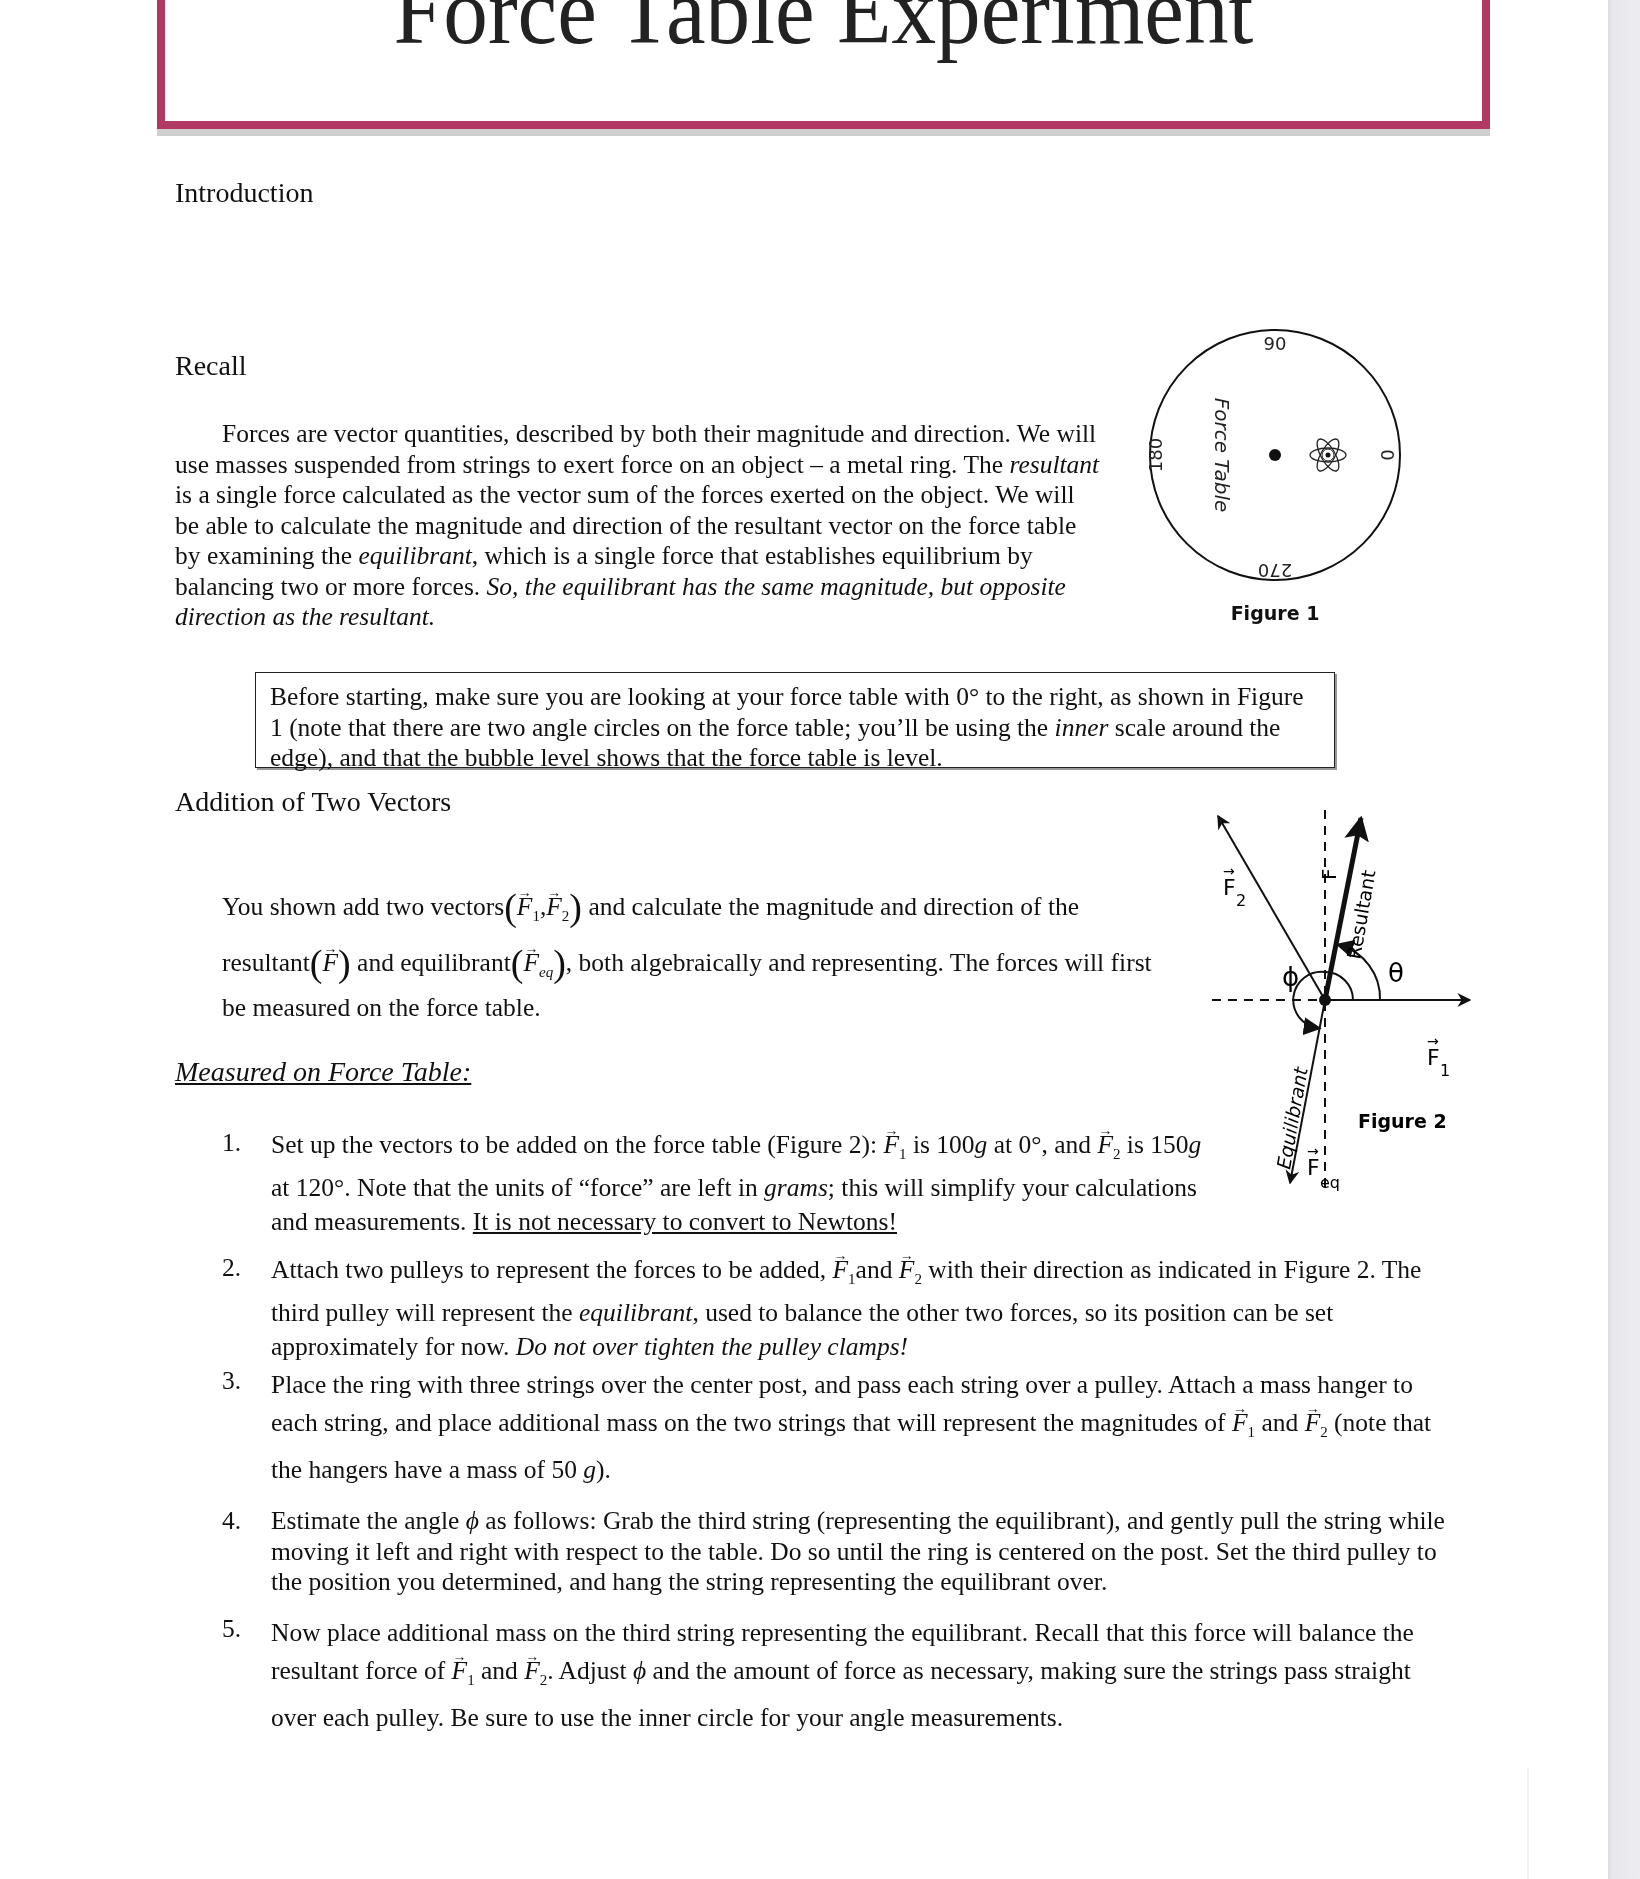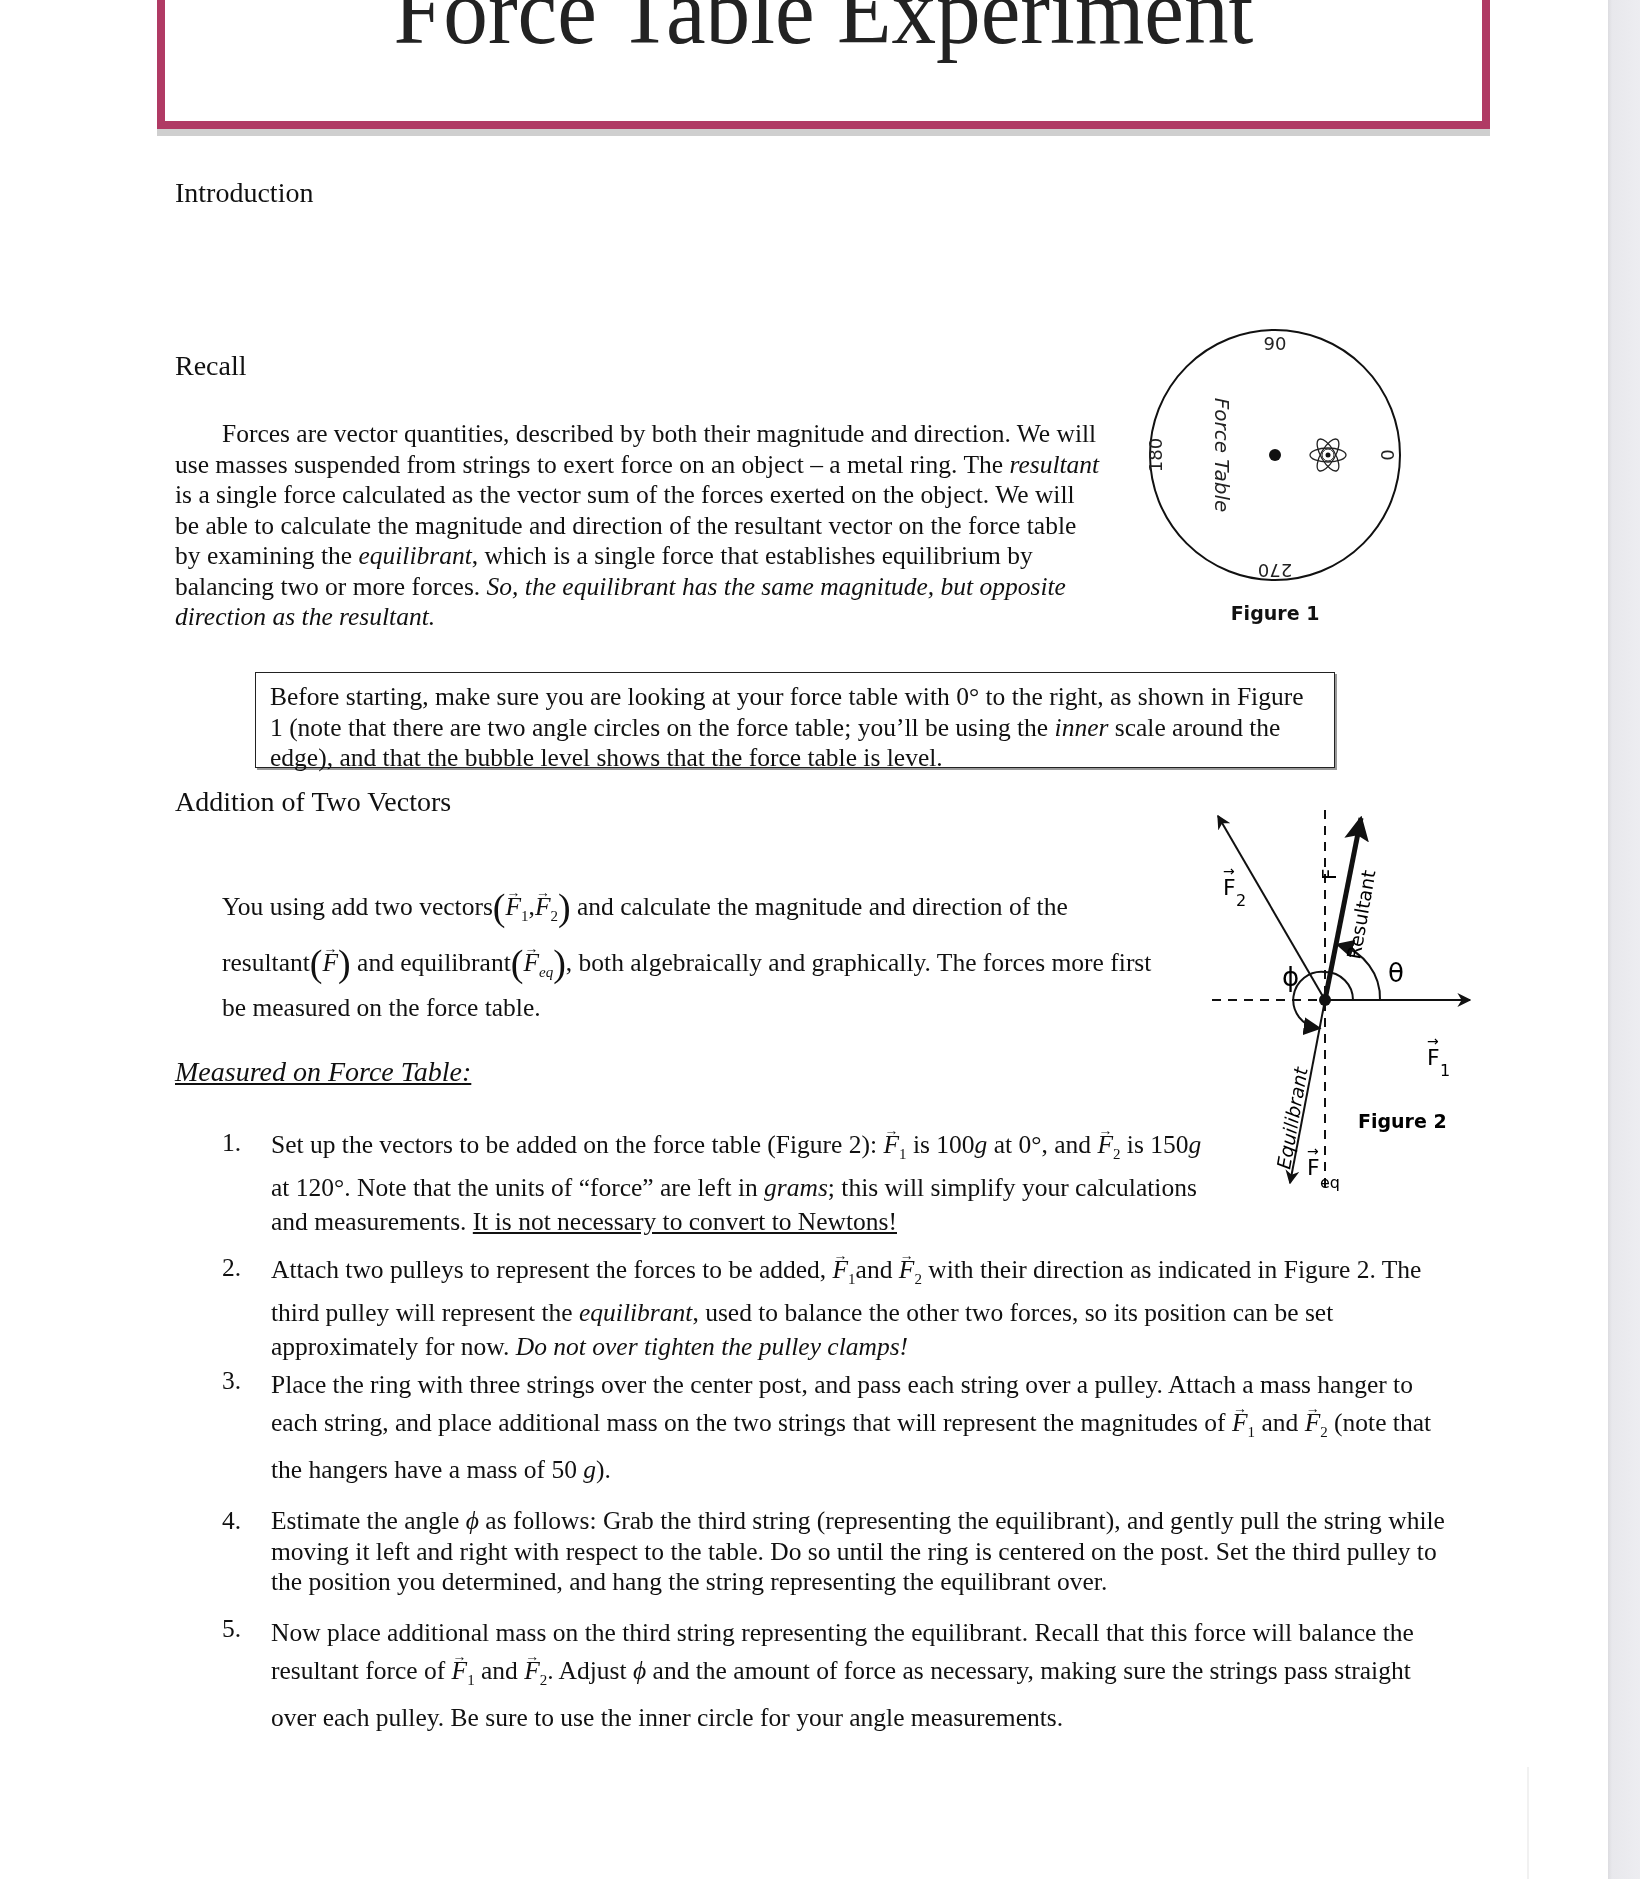--- a/index.html
+++ b/index.html
@@ -82,24 +82,24 @@
       <circle r="2.5" fill="#111"></circle>
     </g>
     <text x="135" y="300" text-anchor="middle" font-size="19" font-weight="bold" fill="#111" font-family="Liberation Sans, sans-serif">Figure 1</text>
   </svg>
 
   <div class="note-box"><span>Before starting, make sure you are looking at your force table with 0° to the right, as shown in Figure 1 (note that there are two angle circles on the force table; you’ll be using the </span><i>inner</i><span> scale around the edge), and that the bubble level shows that the force table is level.</span></div>
 
   <div class="h" style="left:175px; top:785px;">Addition of Two Vectors</div>
 
   <div class="p" style="left:222px; top:892px; white-space:nowrap;">
-    <span>You using add two vectors</span><span class="paren">(</span><span class="vec"><span>F</span><span class="sub">1</span></span><span>,</span><span class="vec"><span>F</span><span class="sub">2</span></span><span class="paren">)</span><span> and calculate the magnitude and direction of the</span>
+    <span>You shown add two vectors</span><span class="paren">(</span><span class="vec"><span>F</span><span class="sub">1</span></span><span>,</span><span class="vec"><span>F</span><span class="sub">2</span></span><span class="paren">)</span><span> and calculate the magnitude and direction of the</span>
   </div>
   <div class="p" style="left:222px; top:948px; white-space:nowrap;">
-    <span>resultant</span><span class="paren">(</span><span class="vec"><span>F</span></span><span class="paren">)</span><span> and equilibrant</span><span class="paren">(</span><span class="vec"><span>F</span><span class="sub" style="font-style:italic;">eq</span></span><span class="paren">)</span><span>, both algebraically and graphically. The forces more first</span>
+    <span>resultant</span><span class="paren">(</span><span class="vec"><span>F</span></span><span class="paren">)</span><span> and equilibrant</span><span class="paren">(</span><span class="vec"><span>F</span><span class="sub" style="font-style:italic;">eq</span></span><span class="paren">)</span><span>, both algebraically and representing. The forces will first</span>
   </div>
   <div class="p" style="left:222px; top:993px; white-space:nowrap;">be measured on the force table.</div>
 
   <div class="sub-heading"><span>Measured on Force Table</span><span>:</span></div>
 
   <svg style="position:absolute; left:1190px; top:800px;" width="300" height="400" viewBox="0 0 300 400">
     <defs>
       <marker id="ah" viewBox="0 0 10 10" refX="9" refY="5" markerWidth="7" markerHeight="7" orient="auto-start-reverse">
           <path d="M0,0 L10,5 L0,10 L3,5 z" fill="#111"></path>
         </marker>

